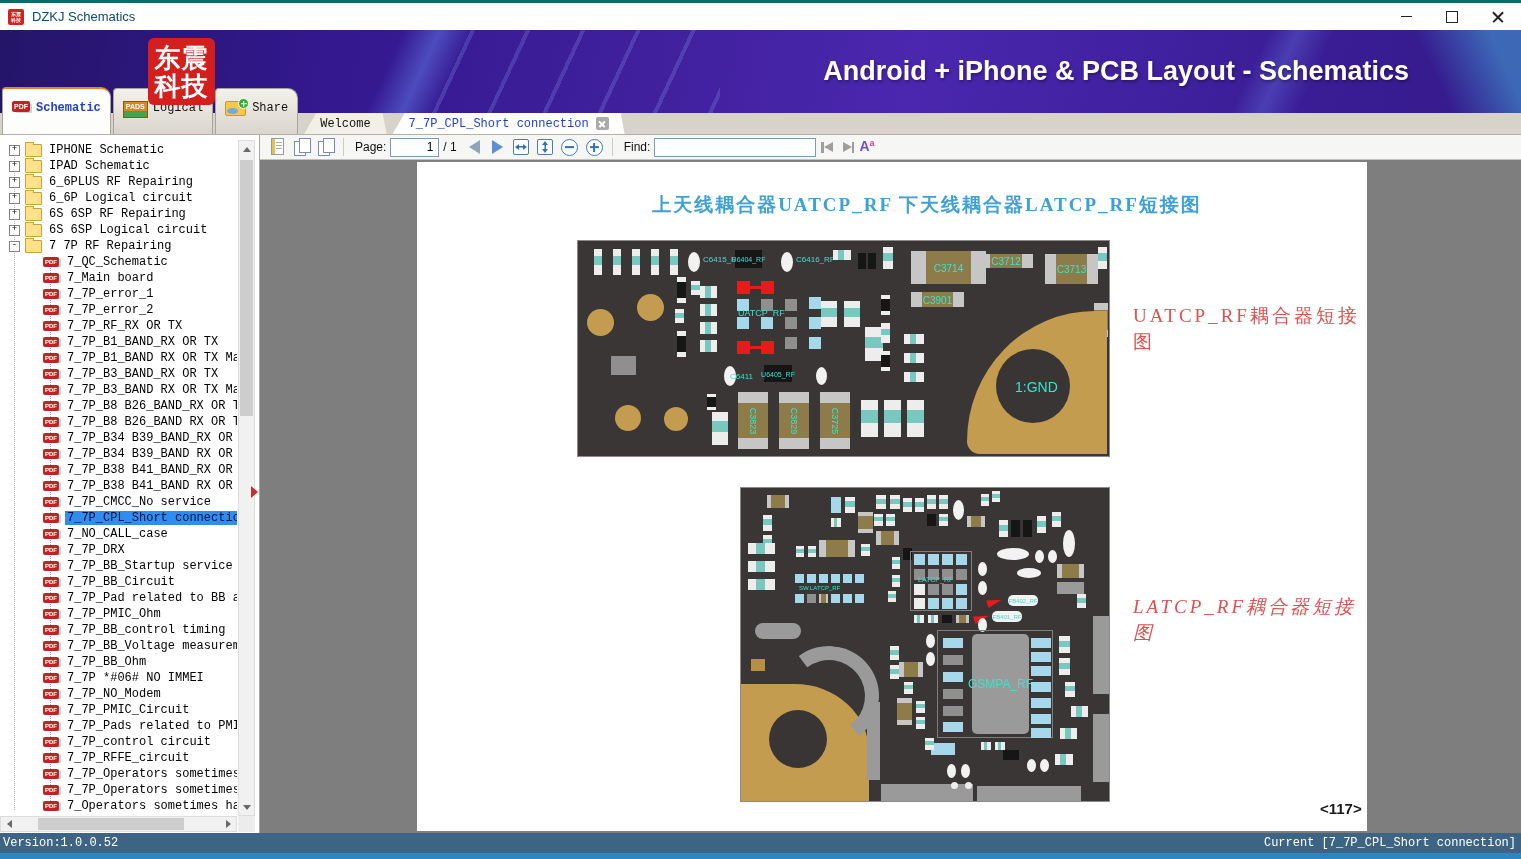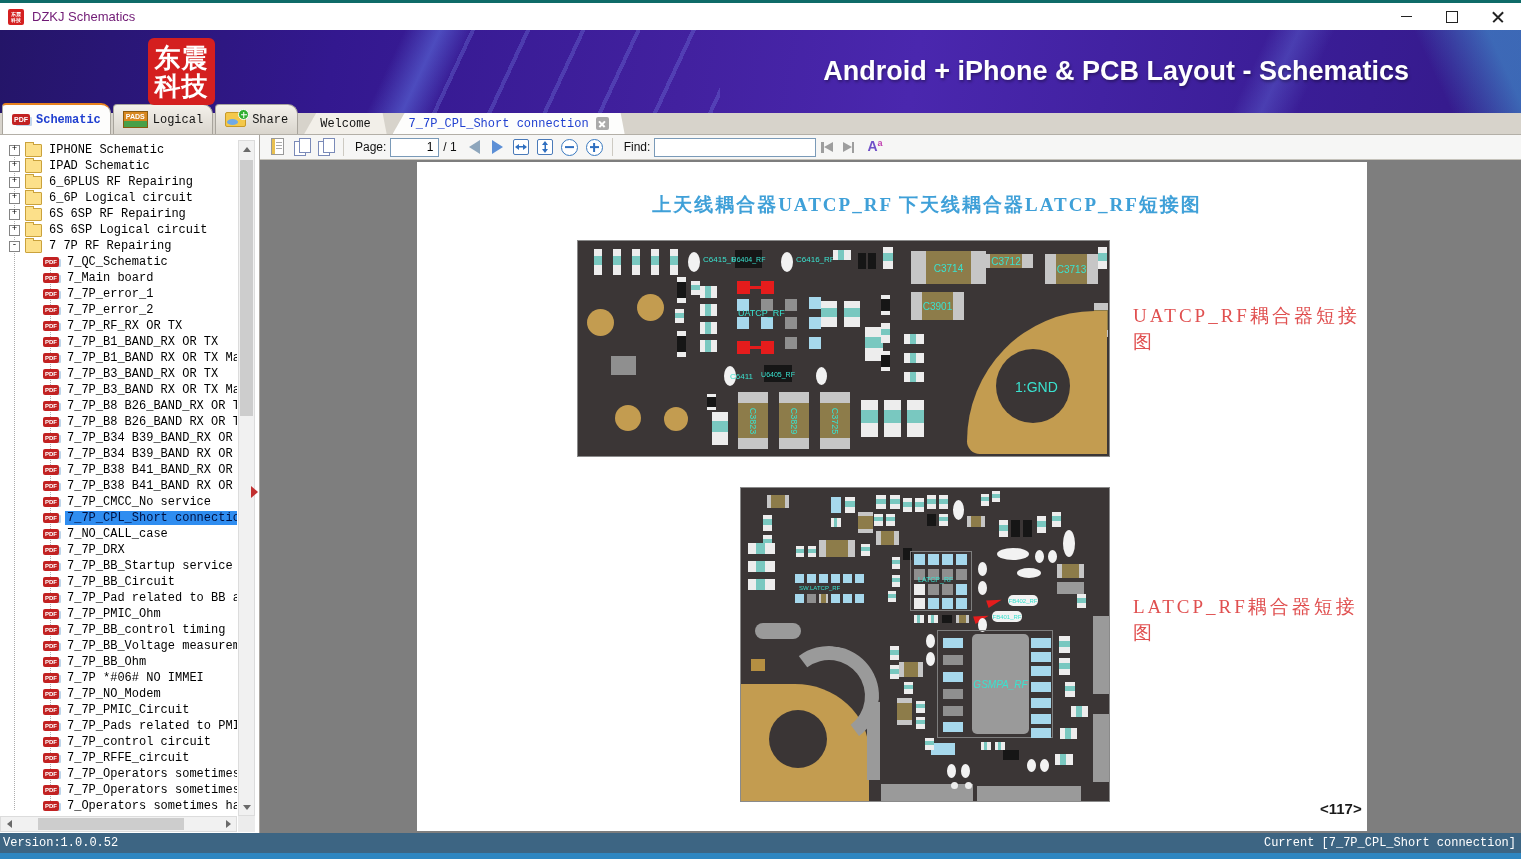--- a/index.html
+++ b/index.html
@@ -4,21 +4,21 @@
 <style>
   html,body{margin:0;padding:0;background:#444;}
   .app{position:relative;width:1521px;height:859px;overflow:hidden;background:#fff;
        font-family:"Liberation Sans","DejaVu Sans",sans-serif;font-size:12px;}
 
   
   .topline{position:absolute;left:0;top:0;width:100%;height:3px;background:#0e6b68;}
   .titlebar{position:absolute;left:0;top:3px;width:100%;height:27px;background:#fff;display:flex;align-items:center;}
   .appicon{width:16px;height:16px;margin-left:8px;background:#d42020;border-radius:2px;
            color:#fff;font-size:5px;line-height:6px;font-weight:bold;text-align:center;overflow:hidden;padding-top:2px;box-sizing:border-box;}
-  .wtitle{margin-left:8px;font-size:13px;color:#701a75;}
+  .wtitle{margin-left:8px;font-size:13px;color:#0c4a6e;}
   .winbtns{margin-left:auto;display:flex;height:100%;}
   .wbtn{width:46px;height:100%;display:flex;align-items:center;justify-content:center;position:relative;}
   .ic-min{width:11px;height:1.5px;background:#222;}
   .ic-max{width:10px;height:10px;border:1.5px solid #222;}
   .ic-close{width:12px;height:12px;position:relative;}
   .ic-close::before,.ic-close::after{content:"";position:absolute;left:50%;top:50%;width:14px;height:1.5px;background:#222;}
   .ic-close::before{transform:translate(-50%,-50%) rotate(45deg);}
   .ic-close::after{transform:translate(-50%,-50%) rotate(-45deg);}
 
   
@@ -31,21 +31,21 @@
   .s3{right:0;width:200px;background:linear-gradient(245deg,rgba(70,200,235,.45) 0 14%,transparent 45%);}
   .s4{left:1150px;width:260px;background:linear-gradient(115deg,transparent 40%,rgba(120,160,255,.25) 50%,transparent 62%);}
   .biglogo{width:67px;height:67px;margin-left:148px;background:#d41f1f;border-radius:6px;display:flex;flex-direction:column;
            align-items:center;justify-content:center;color:#fff;font-weight:bold;font-size:26px;line-height:28px;letter-spacing:1px;z-index:2;}
   .dzkj-title{margin-left:18px;color:#fff;font-size:43px;font-weight:800;letter-spacing:1px;z-index:2;text-shadow:2px 2px 3px rgba(0,0,0,.35);}
   .banner-sub{margin-left:auto;margin-right:112px;color:#fff;font-size:27px;font-weight:700;z-index:2;text-shadow:1px 2px 3px rgba(0,0,0,.35);}
 
   
   .tabbar{position:absolute;left:0;top:113px;width:100%;height:22px;background:#d7d3cb;border-bottom:1px solid #b3afa7;
           display:flex;align-items:flex-end;box-sizing:border-box;}
-  .maintab{height:21px;display:flex;align-items:center;padding:4px 9px;margin-left:2px;border:1px solid #a8a49c;border-bottom:none;
+  .maintab{height:21px;display:flex;align-items:flex-start;padding:12px 9px;margin-left:2px;border:1px solid #a8a49c;border-bottom:none;
            border-radius:4px 10px 0 0;background:linear-gradient(#f4f1eb,#d9d5cd);font-family:"Liberation Mono",monospace;font-size:12px;color:#111;}
   .maintab.active{background:#fdfdfc;border-top:2px solid #e8821e;color:#1f3fd0;font-weight:bold;}
   .pdfbadge{display:inline-block;background:#c22222;color:#fff;font-size:7px;font-weight:bold;line-height:11px;height:11px;
             padding:0 2px;border-radius:2px;box-shadow:3px 2px 0 -1px #c3d7ec;margin-right:6px;font-family:"Liberation Sans",sans-serif;}
   .padsic{display:inline-block;background:linear-gradient(#d88820 0 62%,#48a048 62%);border:1px solid #8a5a10;color:#fff;
           font-size:7px;font-weight:bold;line-height:10px;height:15px;padding:0 2px;margin-right:5px;font-family:"Liberation Sans",sans-serif;}
   .shareic{position:relative;width:19px;height:13px;background:#f4c84a;border:1px solid #c89a28;border-radius:2px;margin-right:6px;}
   .shareic::before{content:"";position:absolute;left:1px;bottom:1px;width:11px;height:6px;border-radius:50%;background:#6fa9e6;}
   .share-plus{position:absolute;right:-4px;top:-4px;width:9px;height:9px;border-radius:50%;background:#2fae2f;border:1px solid #fff;}
   .share-plus::before{content:"";position:absolute;left:50%;top:1.5px;bottom:1.5px;width:1.5px;background:#fff;transform:translateX(-50%);}
@@ -83,21 +83,21 @@
   .fitbtn::after{content:"";position:absolute;right:1px;width:0;height:0;border-left:4px solid #2f6fc0;border-top:3px solid transparent;border-bottom:3px solid transparent;}
   .fith{transform:rotate(90deg);}
   .zbtn{width:17px;height:17px;border:1.5px solid #3a7ac0;border-radius:50%;background:#fff;margin:0 4px;position:relative;box-sizing:border-box;}
   .zbtn::before{content:"";position:absolute;left:3px;right:3px;top:50%;height:1.8px;background:#2f6fc0;transform:translateY(-50%);}
   .zplus::after{content:"";position:absolute;top:3px;bottom:3px;left:50%;width:1.8px;background:#2f6fc0;transform:translateX(-50%);}
   .findinput{width:152px;height:17px;border:1px solid #7a9ab8;background:#fff;font-size:12px;padding:0 4px;}
   .fnav{display:flex;align-items:center;margin:0 5px;}
   .fnav .bar{width:2.5px;height:11px;background:#9e9e9e;}
   .fnav .tl{width:0;height:0;border-right:9px solid #9e9e9e;border-top:5.5px solid transparent;border-bottom:5.5px solid transparent;}
   .fnav .tr{width:0;height:0;border-left:9px solid #9e9e9e;border-top:5.5px solid transparent;border-bottom:5.5px solid transparent;}
-  .aa{margin-left:8px;line-height:10px;}
+  .aa{line-height:10px;}
   .aa .A{font-size:14px;font-weight:bold;color:#7050c8;}
   .aa .a{font-size:9px;color:#c040b0;font-weight:bold;position:relative;top:-5px;}
 
   
   .sidebar{position:absolute;left:0;top:135px;width:260px;height:698px;background:#fff;border-right:1px solid #a9a5a0;box-sizing:border-box;overflow:hidden;}
   .guide{position:absolute;width:0;border-left:1px dotted #adadad;z-index:0;}
   .g1{left:14px;top:10px;height:665px;}
   .g2{left:50px;top:122px;height:550px;}
   .tree{position:absolute;left:0;top:7px;width:237px;z-index:1;}
   .trow{height:16px;display:flex;align-items:center;white-space:nowrap;overflow:hidden;font-family:"Liberation Mono",monospace;font-size:12px;color:#000;}
@@ -129,21 +129,21 @@
 
   
   .content{position:absolute;left:260px;top:160px;width:1261px;height:673px;background:#7e7e7e;}
   .page{position:absolute;left:157px;top:2px;width:950px;height:669px;background:#fff;}
   .doc-title{position:absolute;left:0;top:30px;width:100%;text-align:center;padding-left:70px;box-sizing:border-box;
              color:#3fa0d8;font-size:19px;font-weight:bold;letter-spacing:2px;font-family:"Liberation Serif",serif;}
   .pcb{position:absolute;background:#3b3636;border:1px solid #8a8a8a;box-sizing:content-box;overflow:hidden;}
   .pcb1{left:160px;top:78px;width:531px;height:215px;}
   .pcb2{left:323px;top:325px;width:368px;height:313px;}
   .red-label{position:absolute;color:#e05050;font-size:19px;letter-spacing:3px;font-family:"Liberation Serif",serif;}
-  .rl1{left:716px;top:141px;} .rl2{left:716px;top:432px;}
+  .rl1{left:716px;top:141px;} .rl2{left:716px;top:432px;font-style:italic;}
   .pagenum{position:absolute;left:903px;top:638px;color:#1a1a1a;font-size:15px;font-weight:bold;}
 
   
   .comp{position:absolute;box-sizing:border-box;}
   .goldc,.gold{background:#c39c50;}
   .goldsq{background:#b58f42;}
   .hole{background:#3a3535;border-radius:50%;}
   .wcap{background:linear-gradient(180deg,#ededed 0 28%,#79c8c0 28% 62%,#ededed 62%);}
   .wcaph{background:linear-gradient(90deg,#ededed 0 28%,#79c8c0 28% 62%,#ededed 62%);}
   .tanv{background:linear-gradient(180deg,#c6c6c6 0 20%,#8d7c4a 20% 80%,#c6c6c6 80%);}
@@ -526,21 +526,21 @@
           <div class="comp wcap" style="left: 287px; top: 86px; width: 18px; height: 34px;"></div>
           <div class="comp darkcapv" style="left: 303px; top: 54px; width: 9px; height: 20px;"></div>
           <div class="comp wcap" style="left: 303px; top: 82px; width: 9px; height: 20px;"></div>
           <div class="comp darkcapv" style="left: 303px; top: 110px; width: 9px; height: 20px;"></div>
           <div class="comp wcaph" style="left: 326px; top: 93px; width: 20px; height: 10px;"></div>
           <div class="comp wcaph" style="left: 326px; top: 112px; width: 20px; height: 10px;"></div>
           <div class="comp wcaph" style="left: 326px; top: 131px; width: 20px; height: 10px;"></div>
           <div class="comp tanh" style="left: 333px; top: 10px; width: 75px; height: 33px;">
             <span class="clabel" style="font-size: 10px;">C3714</span>
           </div>
-          <div class="comp tanh" style="left: 333px; top: 51px; width: 53px; height: 28px;">
+          <div class="comp tanh" style="left: 333px; top: 51px; width: 53px; height: 15px;">
             <span class="clabel" style="font-size: 10px;">C3901</span>
           </div>
           <div class="comp tanh" style="left: 401px; top: 13px; width: 54px; height: 14px;">
             <span class="clabel" style="font-size: 10px;">C3712</span>
           </div>
           <div class="comp tanh" style="left: 467px; top: 13px; width: 53px; height: 30px;">
             <span class="clabel" style="font-size: 10px;">C3713</span>
           </div>
           <div class="comp gold" style="left: 389px; top: 70px; width: 140px; height: 143px; border-radius: 100% 0px 0px 14px;"></div>
           <div class="comp hole" style="left: 418px; top: 108px; width: 74px; height: 74px; border-radius: 50%;"></div>
@@ -664,21 +664,21 @@
           <div class="comp lab" style="left: 177px; top: 88px; font-size: 7px;">LATCP_RF</div>
           <div class="comp wcaph" style="left: 173px; top: 127px; width: 10px; height: 8px;"></div>
           <div class="comp wcaph" style="left: 187px; top: 127px; width: 10px; height: 8px;"></div>
           <div class="comp dark" style="left: 201px; top: 127px; width: 10px; height: 8px;"></div>
           <div class="comp tanh" style="left: 215px; top: 127px; width: 13px; height: 8px;"></div>
           <div class="comp wcap" style="left: 151px; top: 69px; width: 8px; height: 12px;"></div>
           <div class="comp wcap" style="left: 151px; top: 87px; width: 8px; height: 12px;"></div>
           <div class="comp wcap" style="left: 147px; top: 103px; width: 8px; height: 11px;"></div>
           <div class="comp outline" style="left: 196px; top: 142px; width: 116px; height: 108px;"></div>
           <div class="comp chip" style="left: 231px; top: 146px; width: 57px; height: 100px;">
-            <span class="clabel" style="font-size: 10px; font-style: italic;">GSMPA_RF</span>
+            <span class="clabel" style="font-size: 12px;">GSMPA_RF</span>
           </div>
           <div class="comp blue" style="left: 202px; top: 150px; width: 20px; height: 10px;"></div>
           <div class="comp gray" style="left: 202px; top: 167px; width: 20px; height: 10px;"></div>
           <div class="comp blue" style="left: 202px; top: 184px; width: 20px; height: 10px;"></div>
           <div class="comp gray" style="left: 202px; top: 201px; width: 20px; height: 10px;"></div>
           <div class="comp gray" style="left: 202px; top: 218px; width: 20px; height: 10px;"></div>
           <div class="comp blue" style="left: 202px; top: 234px; width: 20px; height: 10px;"></div>
           <div class="comp blue" style="left: 290px; top: 150px; width: 20px; height: 10px;"></div>
           <div class="comp blue" style="left: 290px; top: 164px; width: 20px; height: 10px;"></div>
           <div class="comp blue" style="left: 290px; top: 178px; width: 20px; height: 10px;"></div>

